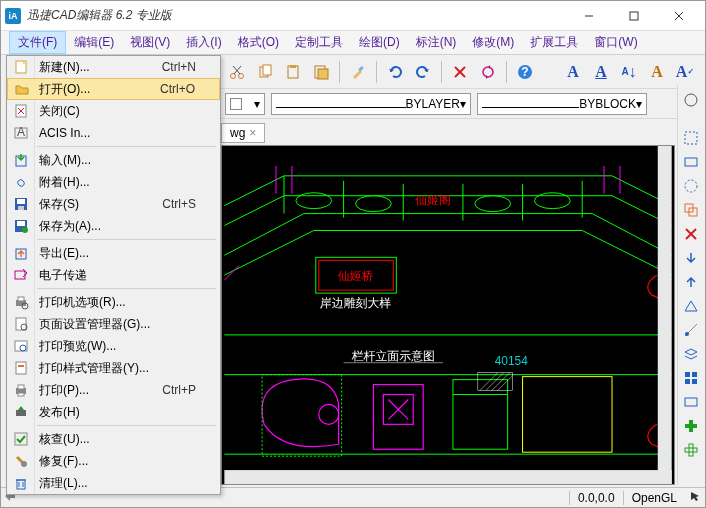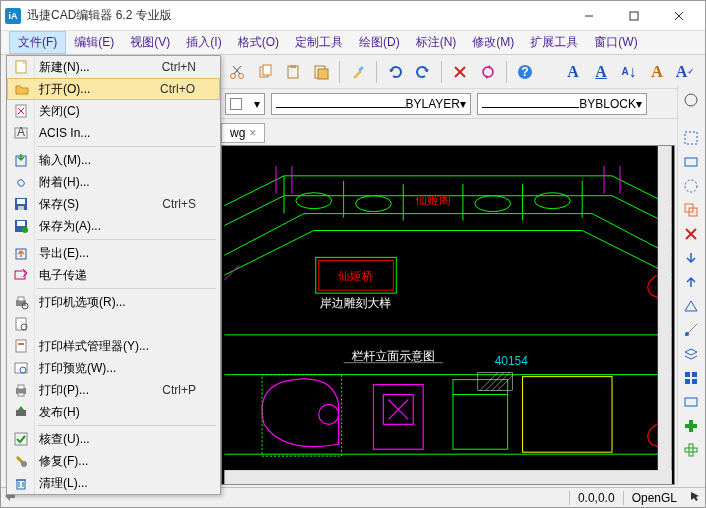--- a/index.html
+++ b/index.html
@@ -1,20 +1,20 @@
 <!DOCTYPE html>
 <html><head>
 <meta charset="utf-8">
 <style>
 * { margin: 0; padding: 0; box-sizing: border-box; font-family: "Microsoft YaHei", SimSun, sans-serif; font-size: 12px; }
 body { width: 706px; height: 508px; background: #f0f0f0; overflow: hidden; position: relative; border: 1px solid #999; }
 
 .titlebar { height: 30px; background: #fff; display: flex; align-items: center; padding: 0 4px; border-bottom: 1px solid #e0e0e0; }
 .titlebar .app-icon { width: 16px; height: 16px; background: #1985c7; margin-right: 6px; display: inline-flex; align-items: center; justify-content: center; color: #fff; font-size: 9px; font-weight: bold; border-radius: 2px; }
-.titlebar .title { flex: 1; font-size: 12px; color: #333; }
+.titlebar .title { flex: 1; font-size: 12px; color: #333; font-style: italic; }
 .titlebar .winbtns { display: flex; gap: 0; }
 .titlebar .winbtn { width: 45px; height: 28px; display: flex; align-items: center; justify-content: center; cursor: pointer; }
 .titlebar .winbtn svg { width: 10px; height: 10px; }
 
 .menubar { height: 24px; background: #f5f5f5; display: flex; align-items: stretch; border-bottom: 1px solid #d0d0d0; padding-left: 8px; }
 .menubar .menu-item { padding: 0 8px; display: flex; align-items: center; cursor: pointer; color: #4c1d95; }
 .menubar .menu-item:first-child { background: #cce8ff; border: 1px solid #99d1ff; }
 
 .dropdown {
   position: absolute; left: 5px; top: 54px; width: 215px; background: #f0f0f0;
@@ -205,38 +205,39 @@
         </span>
         <span class="dd-label">打印机选项(R)...</span>
       </div>
       <div class="dropdown-item">
         <span class="dd-icon">
           <svg width="16" height="16" viewBox="0 0 16 16">
             <rect x="3" y="2" width="10" height="12" fill="#fff" stroke="#888"></rect>
             <circle cx="11" cy="11" r="3" fill="none" stroke="#555"></circle>
           </svg>
         </span>
+        <span class="dd-label">页面设置管理器(G)...</span>
+      </div>
+      <div class="dropdown-item">
+        <span class="dd-icon">
+          <svg width="16" height="16" viewBox="0 0 16 16">
+            <rect x="2" y="3" width="12" height="10" fill="#fff" stroke="#888"></rect>
+            <circle cx="10" cy="10" r="3" fill="none" stroke="#2060c0"></circle>
+          </svg>
+        </span>
+        <span class="dd-label">打印预览(W)...</span>
       </div>
       <div class="dropdown-item">
         <span class="dd-icon">
           <svg width="16" height="16" viewBox="0 0 16 16">
             <rect x="3" y="2" width="10" height="12" fill="#fff" stroke="#888"></rect>
             <rect x="5" y="5" width="6" height="2" fill="#e07030"></rect>
           </svg>
         </span>
         <span class="dd-label">打印样式管理器(Y)...</span>
-      </div>
-      <div class="dropdown-item">
-        <span class="dd-icon">
-          <svg width="16" height="16" viewBox="0 0 16 16">
-            <rect x="2" y="3" width="12" height="10" fill="#fff" stroke="#888"></rect>
-            <circle cx="10" cy="10" r="3" fill="none" stroke="#2060c0"></circle>
-          </svg>
-        </span>
-        <span class="dd-label">打印预览(W)...</span>
       </div>
       <div class="dropdown-item">
         <span class="dd-icon">
           <svg width="16" height="16" viewBox="0 0 16 16">
             <rect x="3" y="6" width="10" height="6" fill="#888"></rect>
             <rect x="5" y="3" width="6" height="4" fill="#fff" stroke="#888"></rect>
             <rect x="5" y="11" width="6" height="3" fill="#fff" stroke="#888"></rect>
           </svg>
         </span>
         <span class="dd-label">打印(P)...</span>

